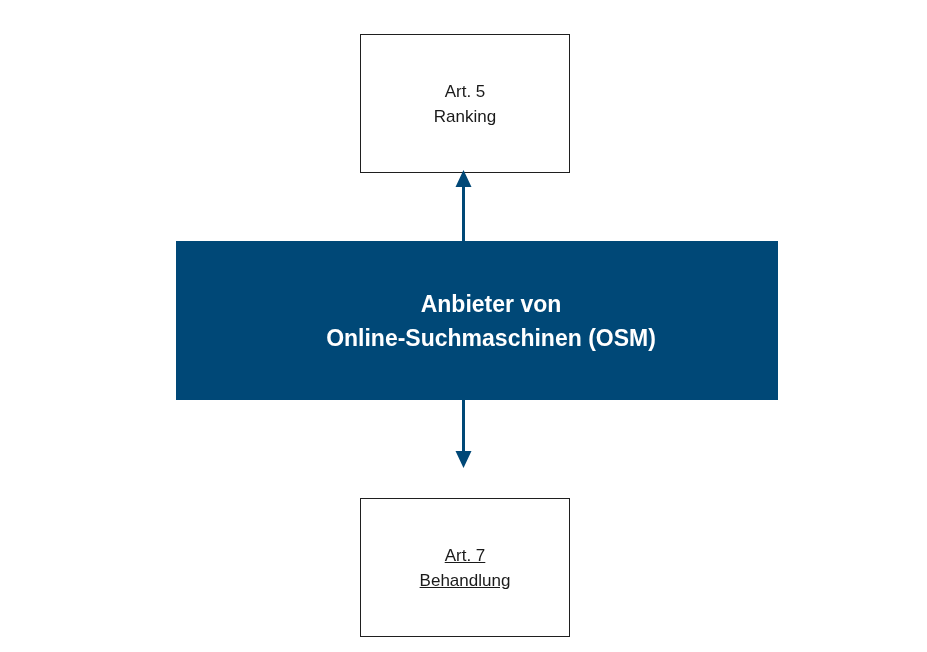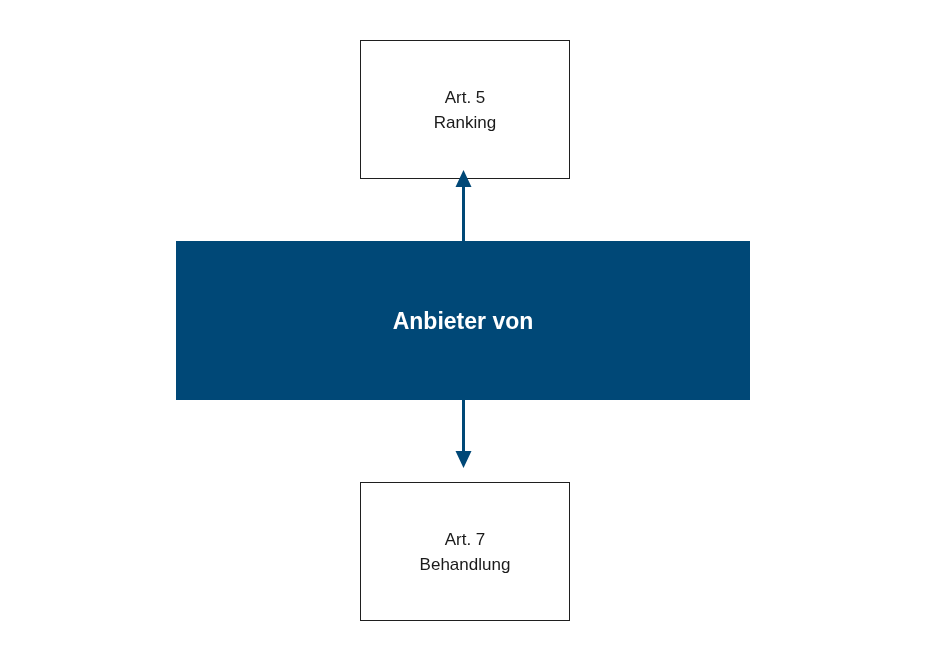--- a/index.html
+++ b/index.html
@@ -27,42 +27,44 @@
     align-items: center;
     justify-content: center;
     text-align: center;
     color: #1a1a1a;
     font-size: 17px;
     line-height: 25px;
     font-weight: 400;
   }
   .box-top {
     left: 360px;
-    top: 40px;
+    top: 34px;
   }
   .box-bottom {
     left: 360px;
-    top: 482px;
+    top: 498px;
+    text-decoration: underline;
   }
   .center-box {
     position: absolute;
     left: 176px;
     top: 241px;
     width: 574px;
     height: 159px;
     background: #004877;
     display: flex;
     flex-direction: column;
     align-items: center;
     justify-content: center;
     text-align: center;
     color: #ffffff;
     font-size: 23px;
     line-height: 34px;
     font-weight: 700;
+    padding-left: 28px;
   }
   .arrow {
     position: absolute;
     left: 451px;
     width: 25px;
   }
   .arrow-up {
     top: 170px;
     height: 71px;
   }
@@ -84,20 +86,21 @@
     <span class="line-block">Ranking</span>
   </div>
 
   <svg class="arrow arrow-up" viewBox="0 0 25 71">
     <line x1="12.5" y1="71" x2="12.5" y2="13" stroke="#004877" stroke-width="3"></line>
     <polygon points="12.5,0 4.5,17 20.5,17" fill="#004877"></polygon>
   </svg>
 
   <div class="center-box">
     <span class="line-block">Anbieter von</span>
+    <span class="line-block">Online-Suchmaschinen (OSM)</span>
   </div>
 
   <svg class="arrow arrow-down" viewBox="0 0 25 68">
     <line x1="12.5" y1="0" x2="12.5" y2="55" stroke="#004877" stroke-width="3"></line>
     <polygon points="12.5,68 4.5,51 20.5,51" fill="#004877"></polygon>
   </svg>
 
   <div class="plain-box box-bottom">
     <span class="line-block">Art. 7</span>
     <span class="line-block">Behandlung</span>

